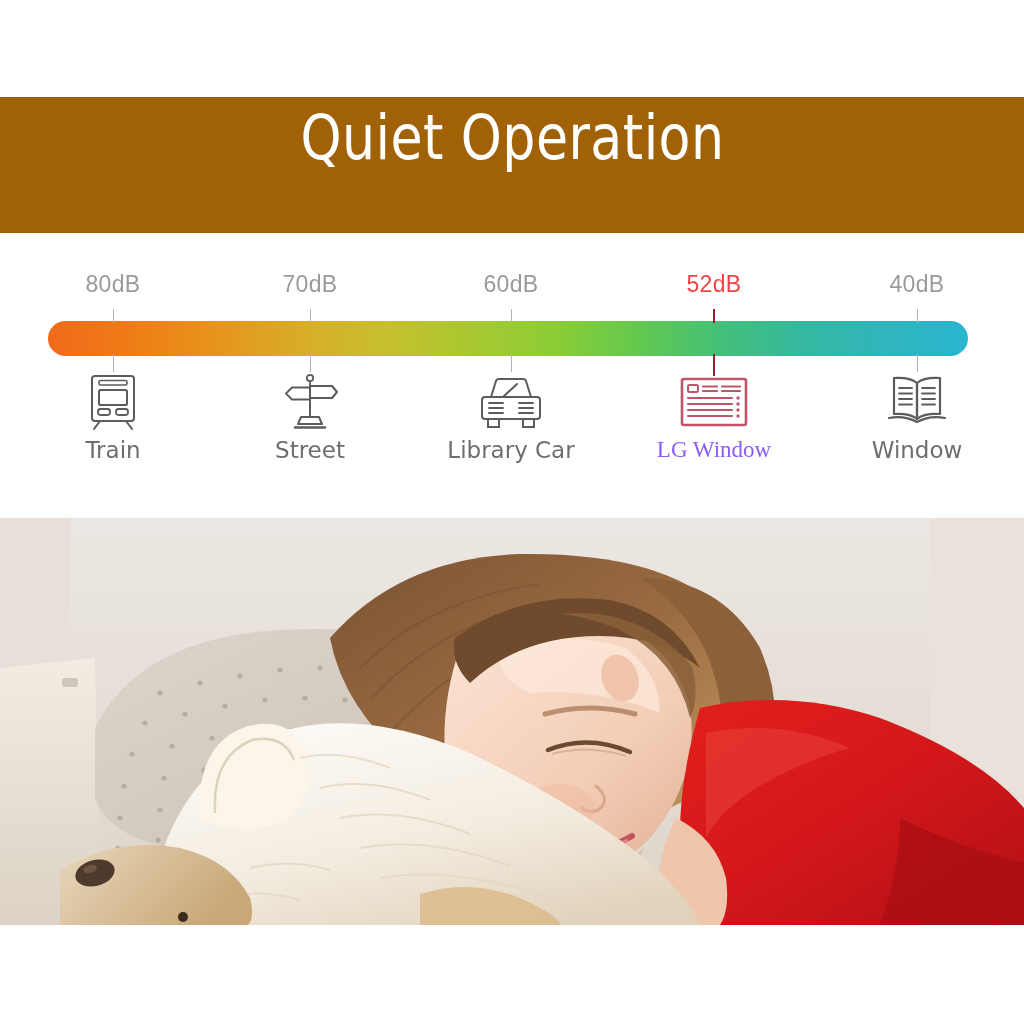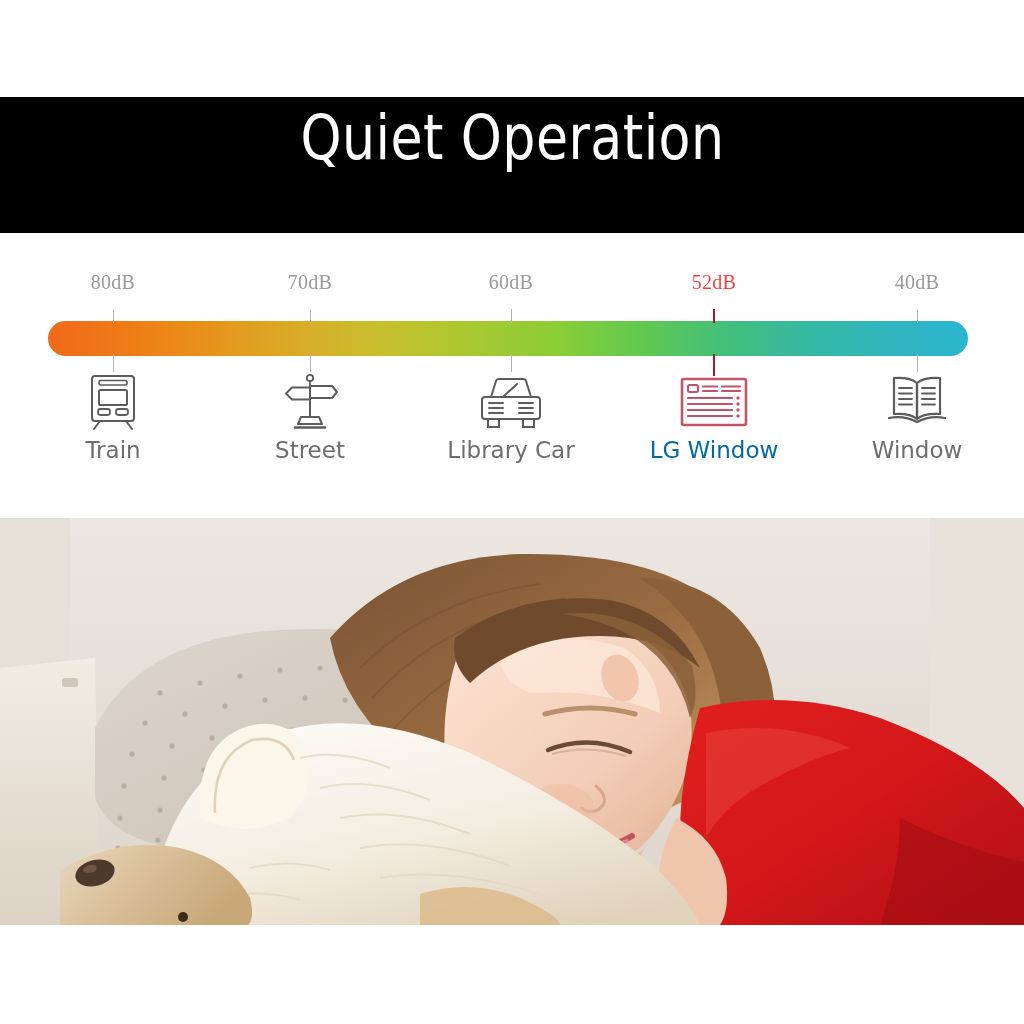--- a/index.html
+++ b/index.html
@@ -14,21 +14,21 @@
     position: relative;
     width: 1024px; height: 1024px;
     background: #ffffff;
   }
 
   
   .header-band {
     position: absolute;
     left: 0; top: 97px;
     width: 1024px; height: 136px;
-    background: #000000;
+    background: #a16207;
     display: flex;
     align-items: flex-start;
     justify-content: center;
   }
   .header-title {
     color: #ffffff;
     font-size: 63px;
     font-weight: 400;
     letter-spacing: 0.5px;
     line-height: 1;
@@ -79,24 +79,24 @@
   .tick-col {
     position: absolute;
     top: 0;
     width: 200px;
     margin-left: -100px;
     text-align: center;
   }
   .db-label {
     position: absolute;
     top: 38px; left: 0; width: 200px;
-    font-size: 20px;
+    font-size: 23px;
     color: #9a9a9a;
     letter-spacing: 0.3px;
-    font-family: Liberation Serif, serif;
+    font-family: Liberation Sans, sans-serif;
   }
   .db-label.accent { color: #ef4444; }
 
   .tick-up {
     position: absolute;
     left: 99.5px; top: 76px;
     width: 1.6px; height: 14px;
     background: #b3b3b3;
   }
   .tick-up.accent { background: #9e1b2f; width: 2.2px; left: 99px; }
@@ -120,21 +120,21 @@
 
   .cat-label {
     position: absolute;
     left: 0; top: 205px;
     width: 200px;
     font-size: 23px;
     color: #6e6e6e;
     line-height: 24px;
     font-family: "DejaVu Sans", sans-serif;
   }
-  .cat-label.accent { color: #0369a1; }
+  .cat-label.accent { color: #8b5cf6; font-family: Liberation Serif, serif; }
 
   
   .photo {
     position: absolute;
     left: 0; top: 518px;
     width: 1024px; height: 407px;
     overflow: hidden;
     background: #d8cfc6;
   }
   .photo svg { display: block; width: 1024px; height: 407px; }

